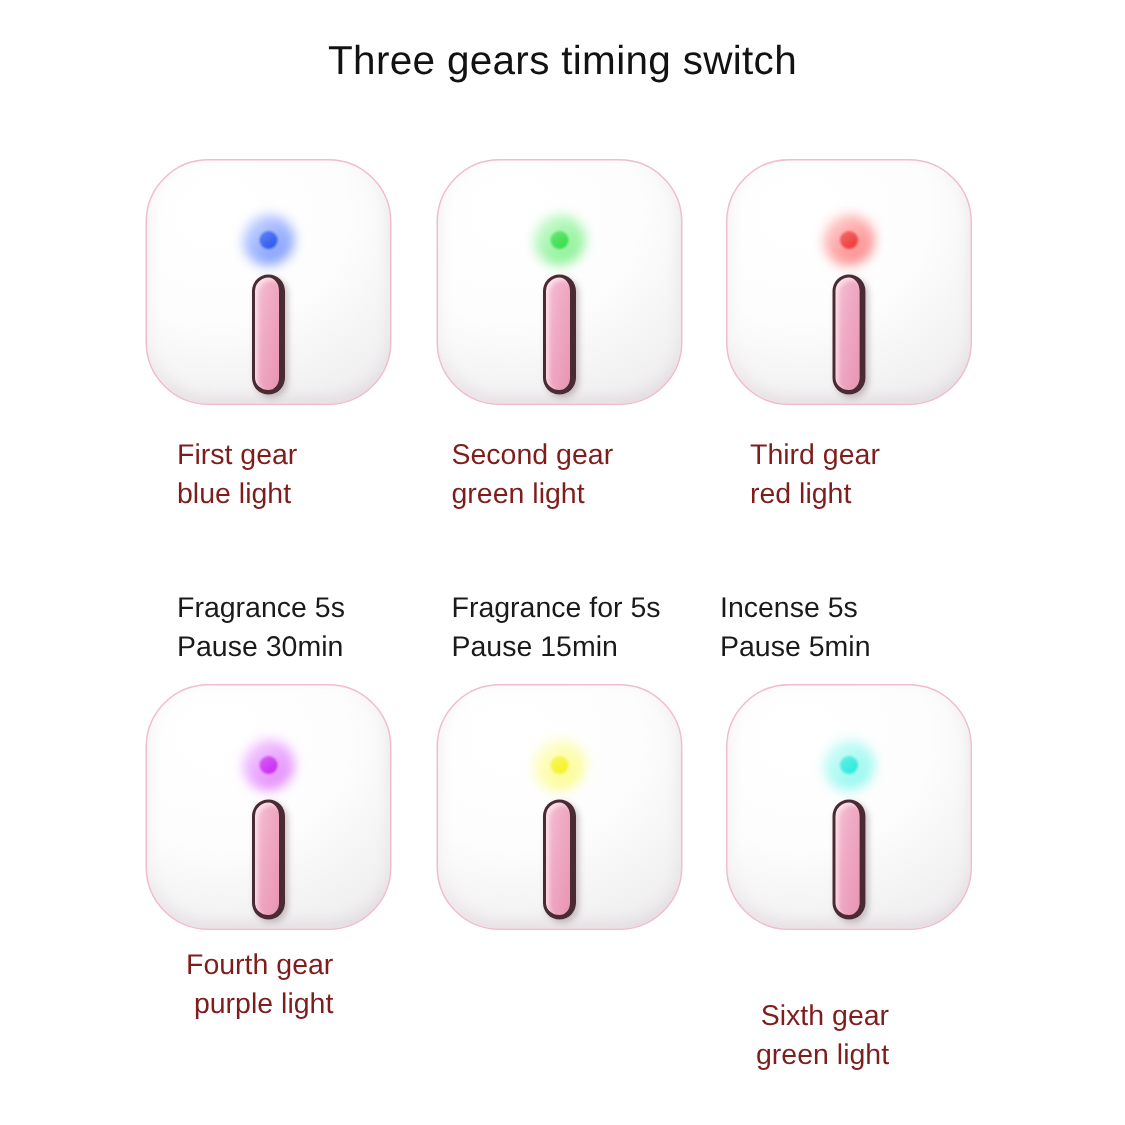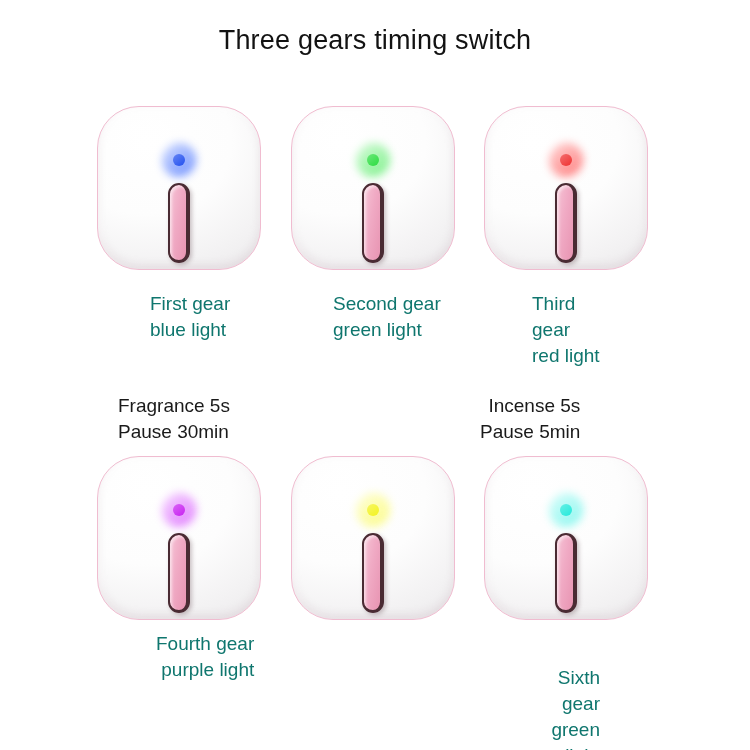--- a/index.html
+++ b/index.html
@@ -112,24 +112,23 @@
     box-shadow:
       inset 2px 2px 3px rgba(255,255,255,0.55),
       2px 2px 4px rgba(90,60,70,0.30);
   }
 
   
   .caption {
     position: absolute;
     font-size: 19px;
     line-height: 26px;
-    color: #0f766e;
+    color: #7f1d1d;
     white-space: pre-line;
     text-align: left;
-    margin-left: 32px;
   }
   .caption-timing {
     position: absolute;
     font-size: 19px;
     line-height: 26px;
     color: #1a1a1a;
     white-space: pre-line;
     text-align: left;
     margin-top: 20px;
   }
@@ -172,21 +171,23 @@
   </div>
 
   <div class="caption" style="left:118px;top:291px;">First gear
 blue light</div>
   <div class="caption" style="left:301px;top:291px;">Second gear
 green light</div>
   <div class="caption" style="left:500px;top:291px;">Third gear red light</div>
 
   <div class="caption-timing" style="left:118px;top:373px;">Fragrance 5s
 Pause 30min</div>
-  <div class="caption-timing" style="left:480px;top:373px;text-align:right;">Incense 5s
+  <div class="caption-timing" style="left:301px;top:373px;">Fragrance for 5s
+Pause 15min</div>
+  <div class="caption-timing" style="left:480px;top:373px;">Incense 5s
 Pause 5min</div>
 
   <div style="position:absolute;left:97px;top:456px;">
     <div class="device">
       <div class="led-wrap">
         <div class="led-glow" style="background:#d23cff;"></div>
         <div class="led-core" style="background:#c411f0;"></div>
       </div>
       <div class="slot"></div>
     </div>

